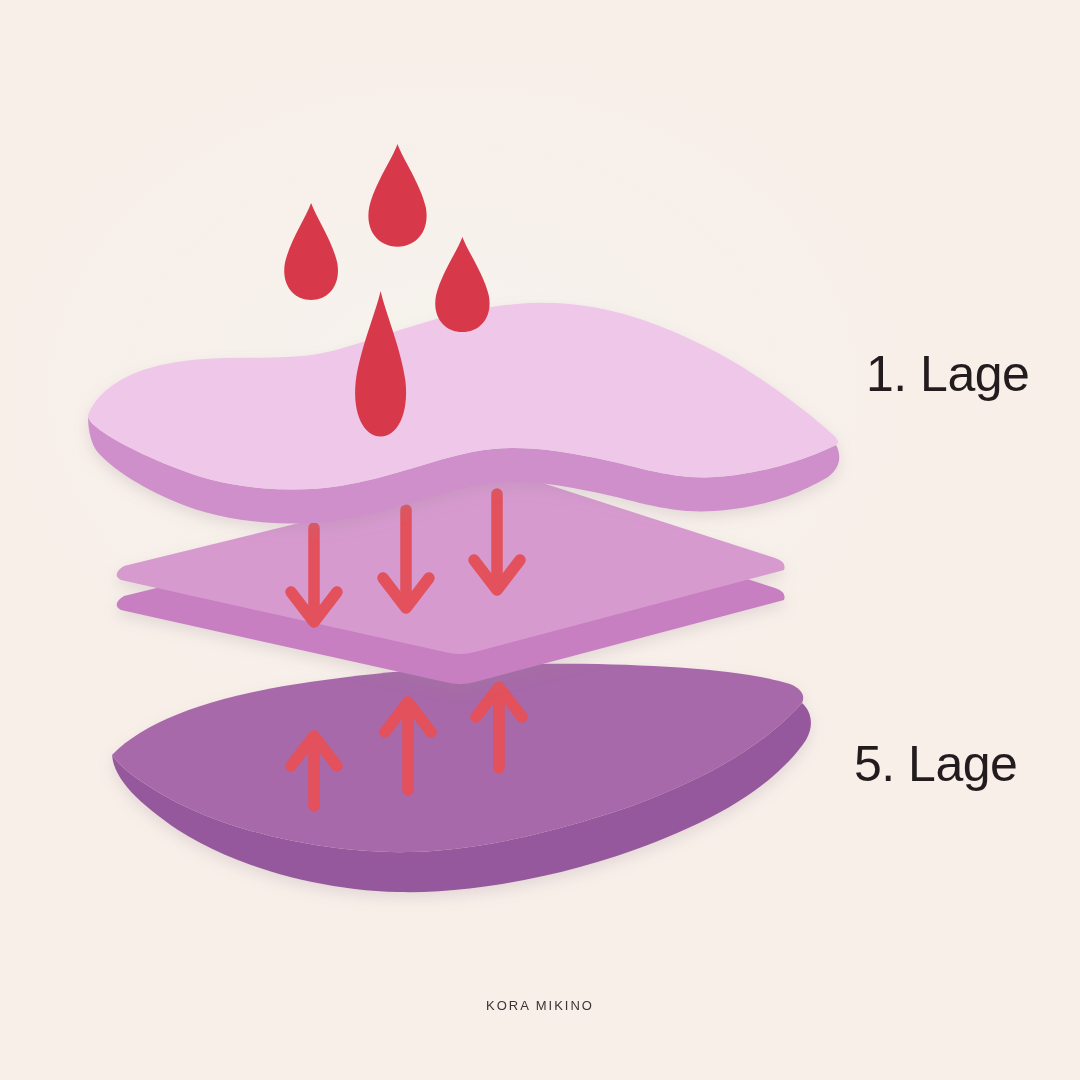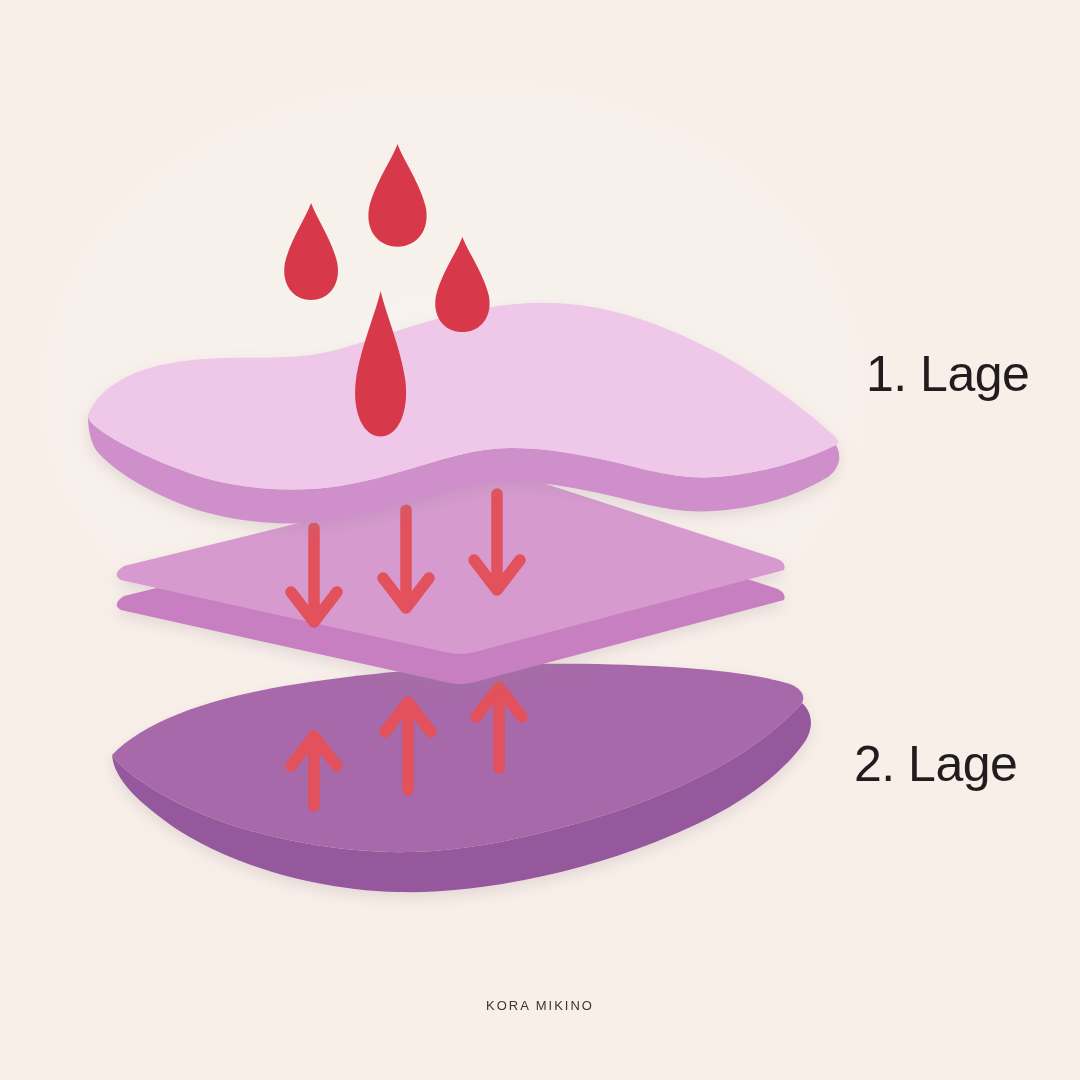--- a/index.html
+++ b/index.html
@@ -145,17 +145,17 @@
 
     <g fill="#D8394A">
       <path transform="translate(282,203) scale(0.97,1.0)" d="M30 0 C35 14 52 38 57 60 C61 82 48 97 30 97 C12 97 -1 82 3 60 C8 38 25 14 30 0 Z"></path>
       <path transform="translate(366,144) scale(1.05,1.06)" d="M30 0 C35 14 52 38 57 60 C61 82 48 97 30 97 C12 97 -1 82 3 60 C8 38 25 14 30 0 Z"></path>
       <path transform="translate(433,237) scale(0.98,0.98)" d="M30 0 C35 14 52 38 57 60 C61 82 48 97 30 97 C12 97 -1 82 3 60 C8 38 25 14 30 0 Z"></path>
       <path transform="translate(353,291) scale(0.92,1.5)" d="M30 0 C35 14 52 38 57 60 C61 82 48 97 30 97 C12 97 -1 82 3 60 C8 38 25 14 30 0 Z"></path>
     </g>
   </svg>
 
   <div class="layer-label label-1">1. Lage</div>
-  <div class="layer-label label-3">2. Lage</div>
+  <div class="layer-label label-3">5. Lage</div>
 
   <div class="brand">KORA MIKINO</div>
 
 </div>
 
 </body></html>

